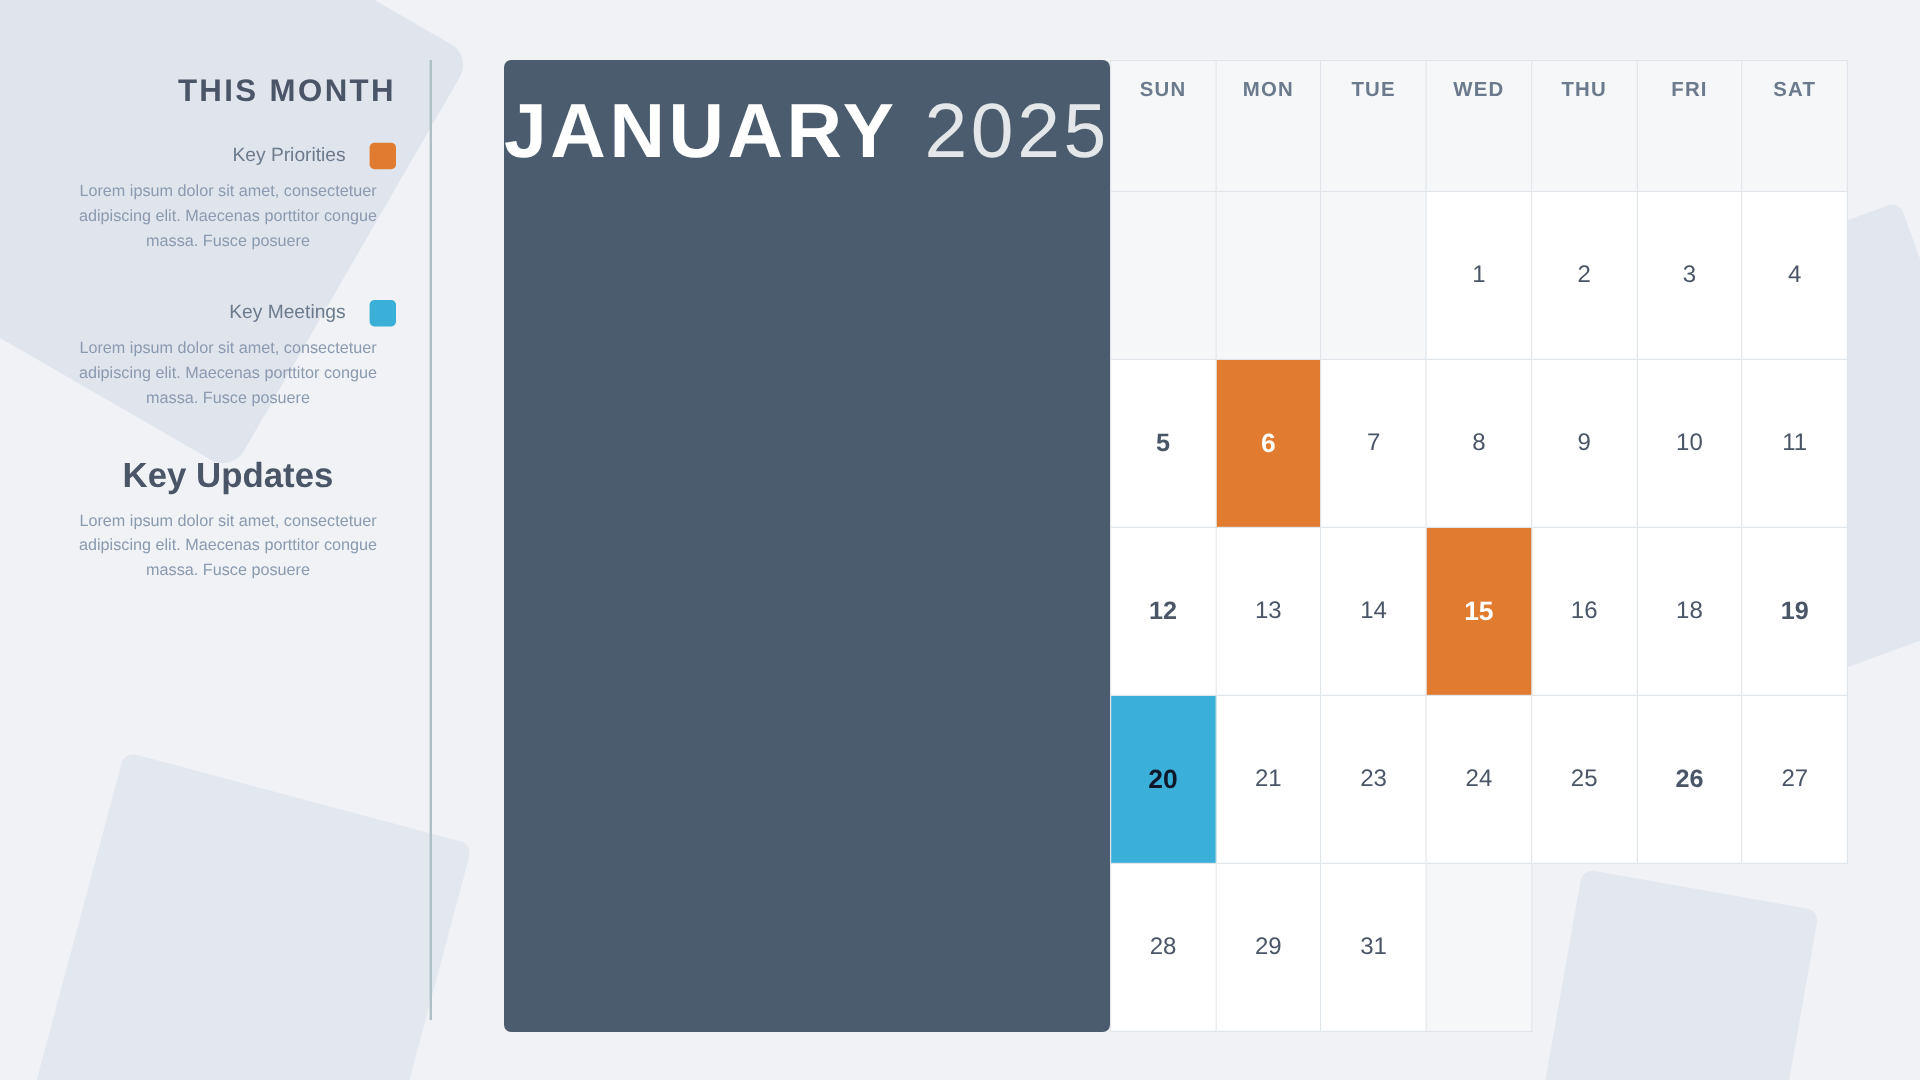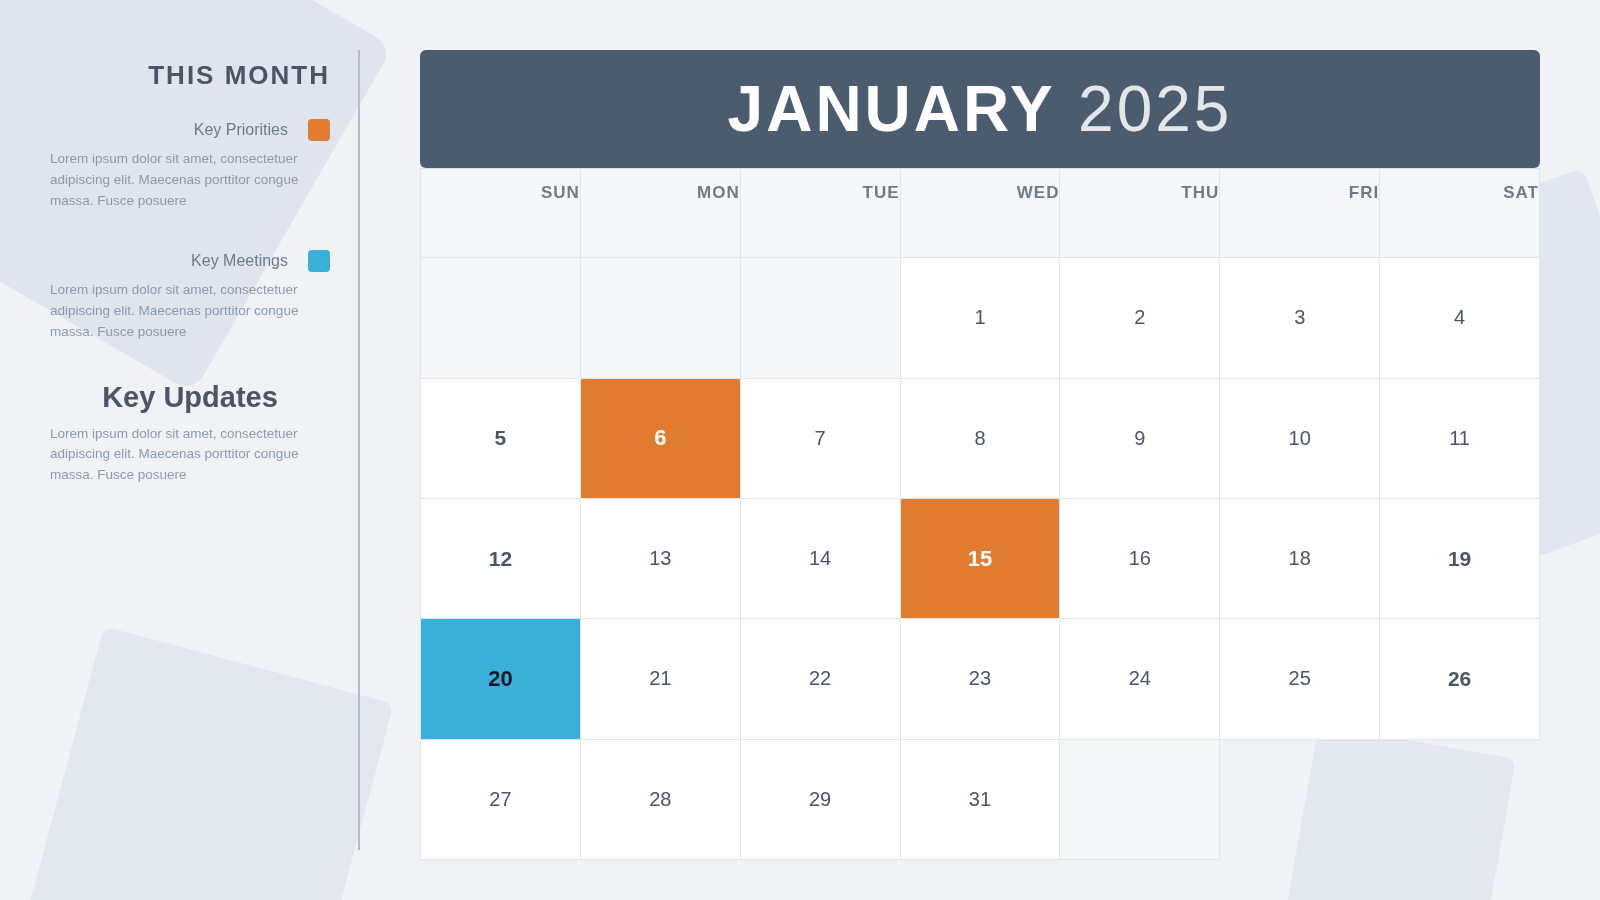--- a/index.html
+++ b/index.html
@@ -113,37 +113,38 @@
       flex-shrink: 0;
     }
 
     .legend-dot-orange { background: #e07b30; }
     .legend-dot-blue { background: #3ab0d8; }
 
     .legend-desc {
       font-size: 13.5px;
       color: #8a9ab0;
       line-height: 1.55;
+      text-align: center;
       margin-bottom: 18px;
     }
 
     .key-updates-title {
       font-size: 29px;
       font-weight: 700;
       color: #4a5568;
       text-align: center;
       margin-bottom: 10px;
     }
 
     
     .calendar-area {
       flex: 1;
       padding: 50px 60px 40px 60px;
       display: flex;
-      flex-direction: column;
+      flex-direction: row;
       gap: 0;
     }
 
     .month-header {
       background: #4a5c6e;
       border-radius: 6px;
       text-align: center;
       padding: 22px 0;
       margin-bottom: 0;
     }
@@ -170,21 +171,21 @@
     .calendar-grid {
       display: grid;
       grid-template-columns: repeat(7, 1fr);
       flex: 1;
       border-left: 1px solid #e0e5ea;
       border-top: 1px solid #e0e5ea;
     }
 
     .day-header {
       background: #f5f7f9;
-      text-align: right;
+      text-align: center;
       padding: 14px 0;
       font-size: 17px;
       font-weight: 600;
       color: #6b7a8d;
       letter-spacing: 1px;
       border-right: 1px solid #e0e5ea;
       border-bottom: 1px solid #e0e5ea;
     }
 
     .day-cell {
@@ -293,21 +294,20 @@
         <div class="day-cell">11</div>
         <div class="day-cell bold-sunday">12</div>
         <div class="day-cell">13</div>
         <div class="day-cell">14</div>
         <div class="day-cell highlighted-orange">15</div>
         <div class="day-cell">16</div>
         <div class="day-cell">18</div>
         <div class="day-cell bold-sunday">19</div>
         <div class="day-cell highlighted-blue">20</div>
         <div class="day-cell">21</div>
-        <div class="day-cell">22</div>
         <div class="day-cell">23</div>
         <div class="day-cell">24</div>
         <div class="day-cell">25</div>
         <div class="day-cell bold-sunday">26</div>
         <div class="day-cell">27</div>
         <div class="day-cell">28</div>
         <div class="day-cell">29</div>
         <div class="day-cell">31</div>
         <div class="day-cell empty"></div>
       </div>

